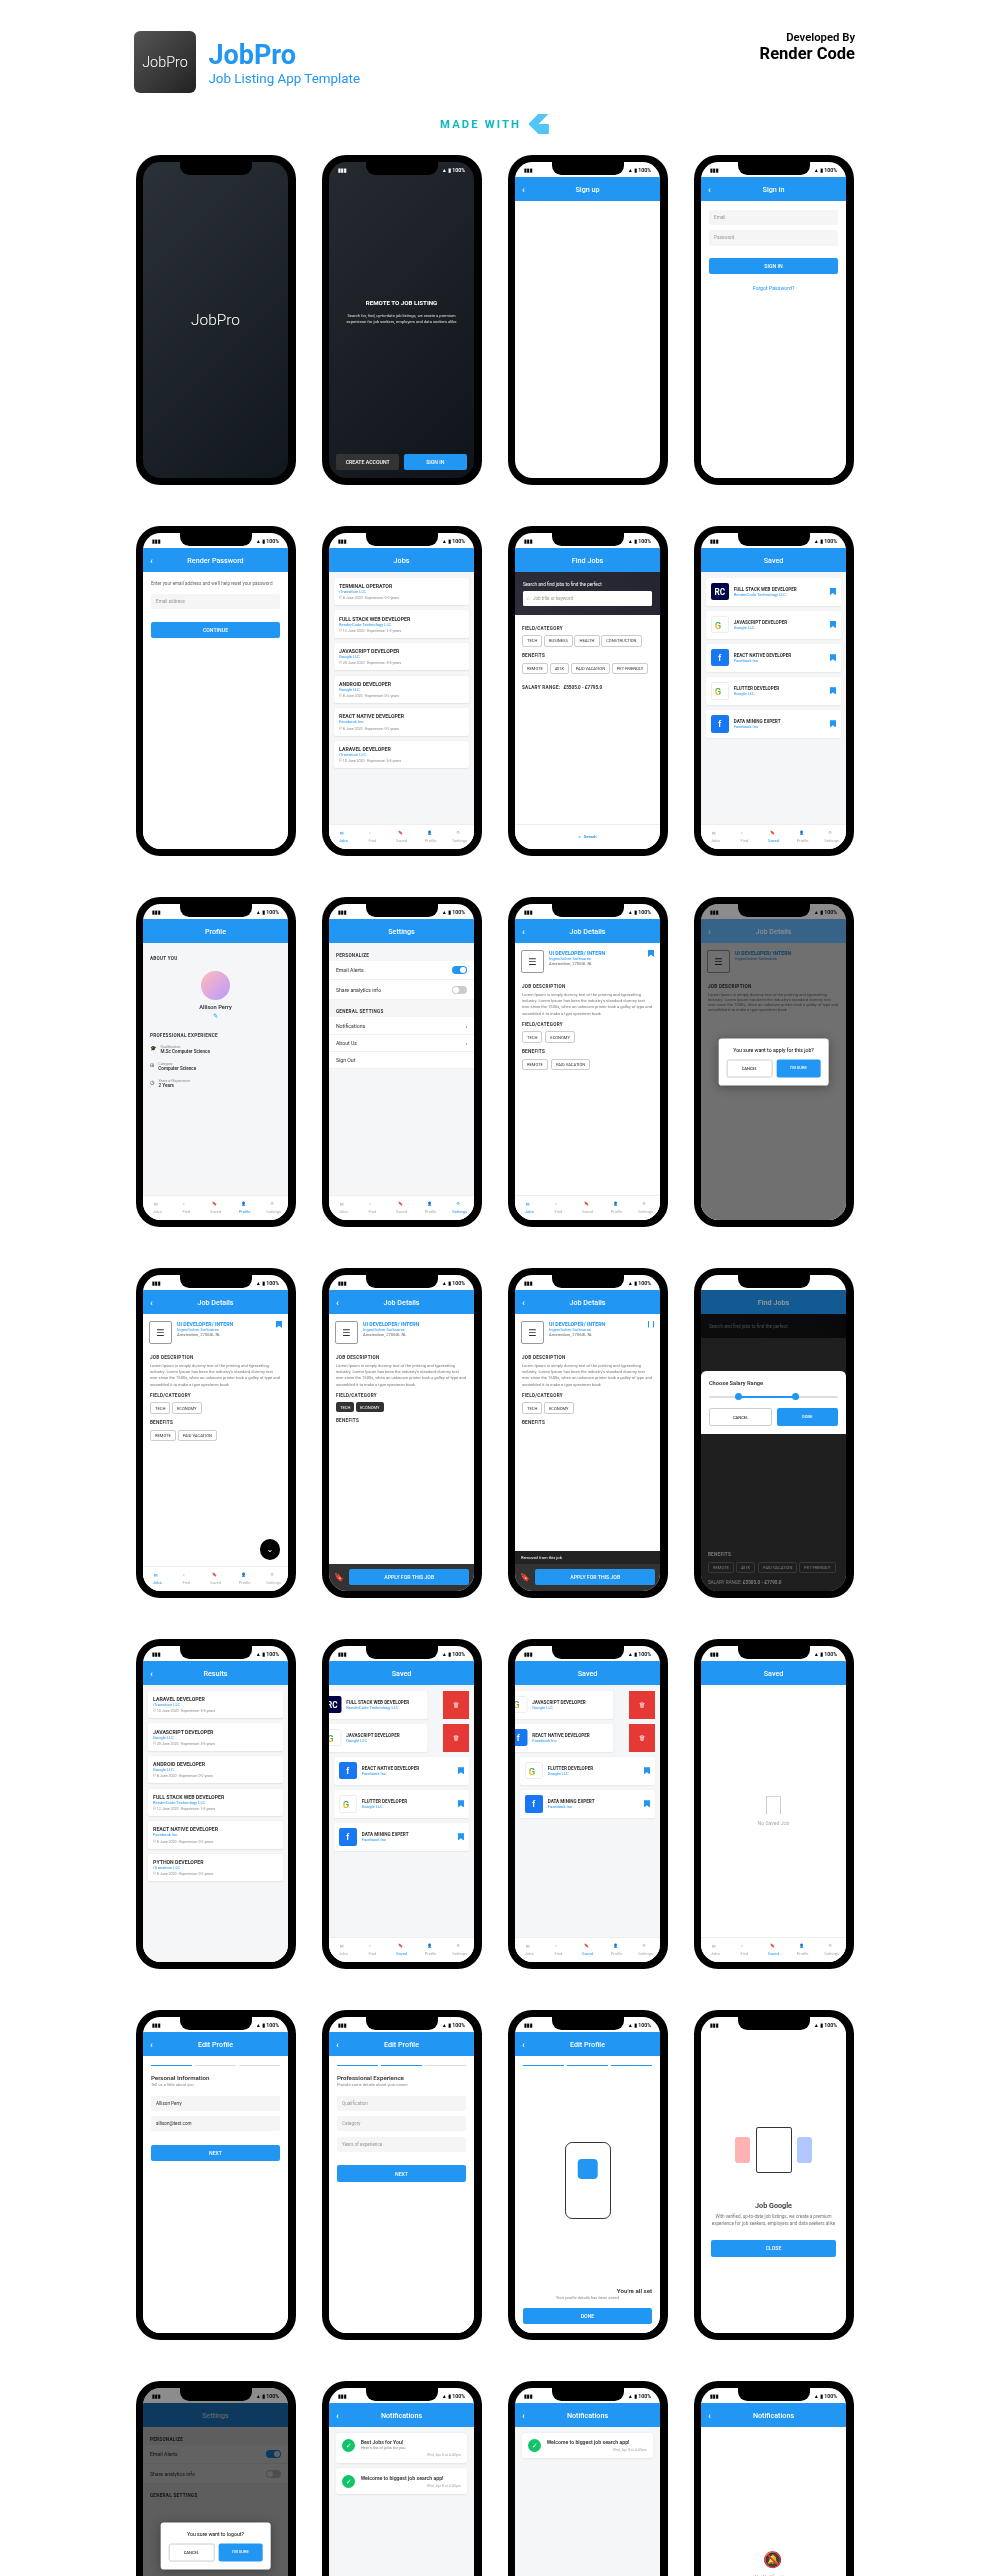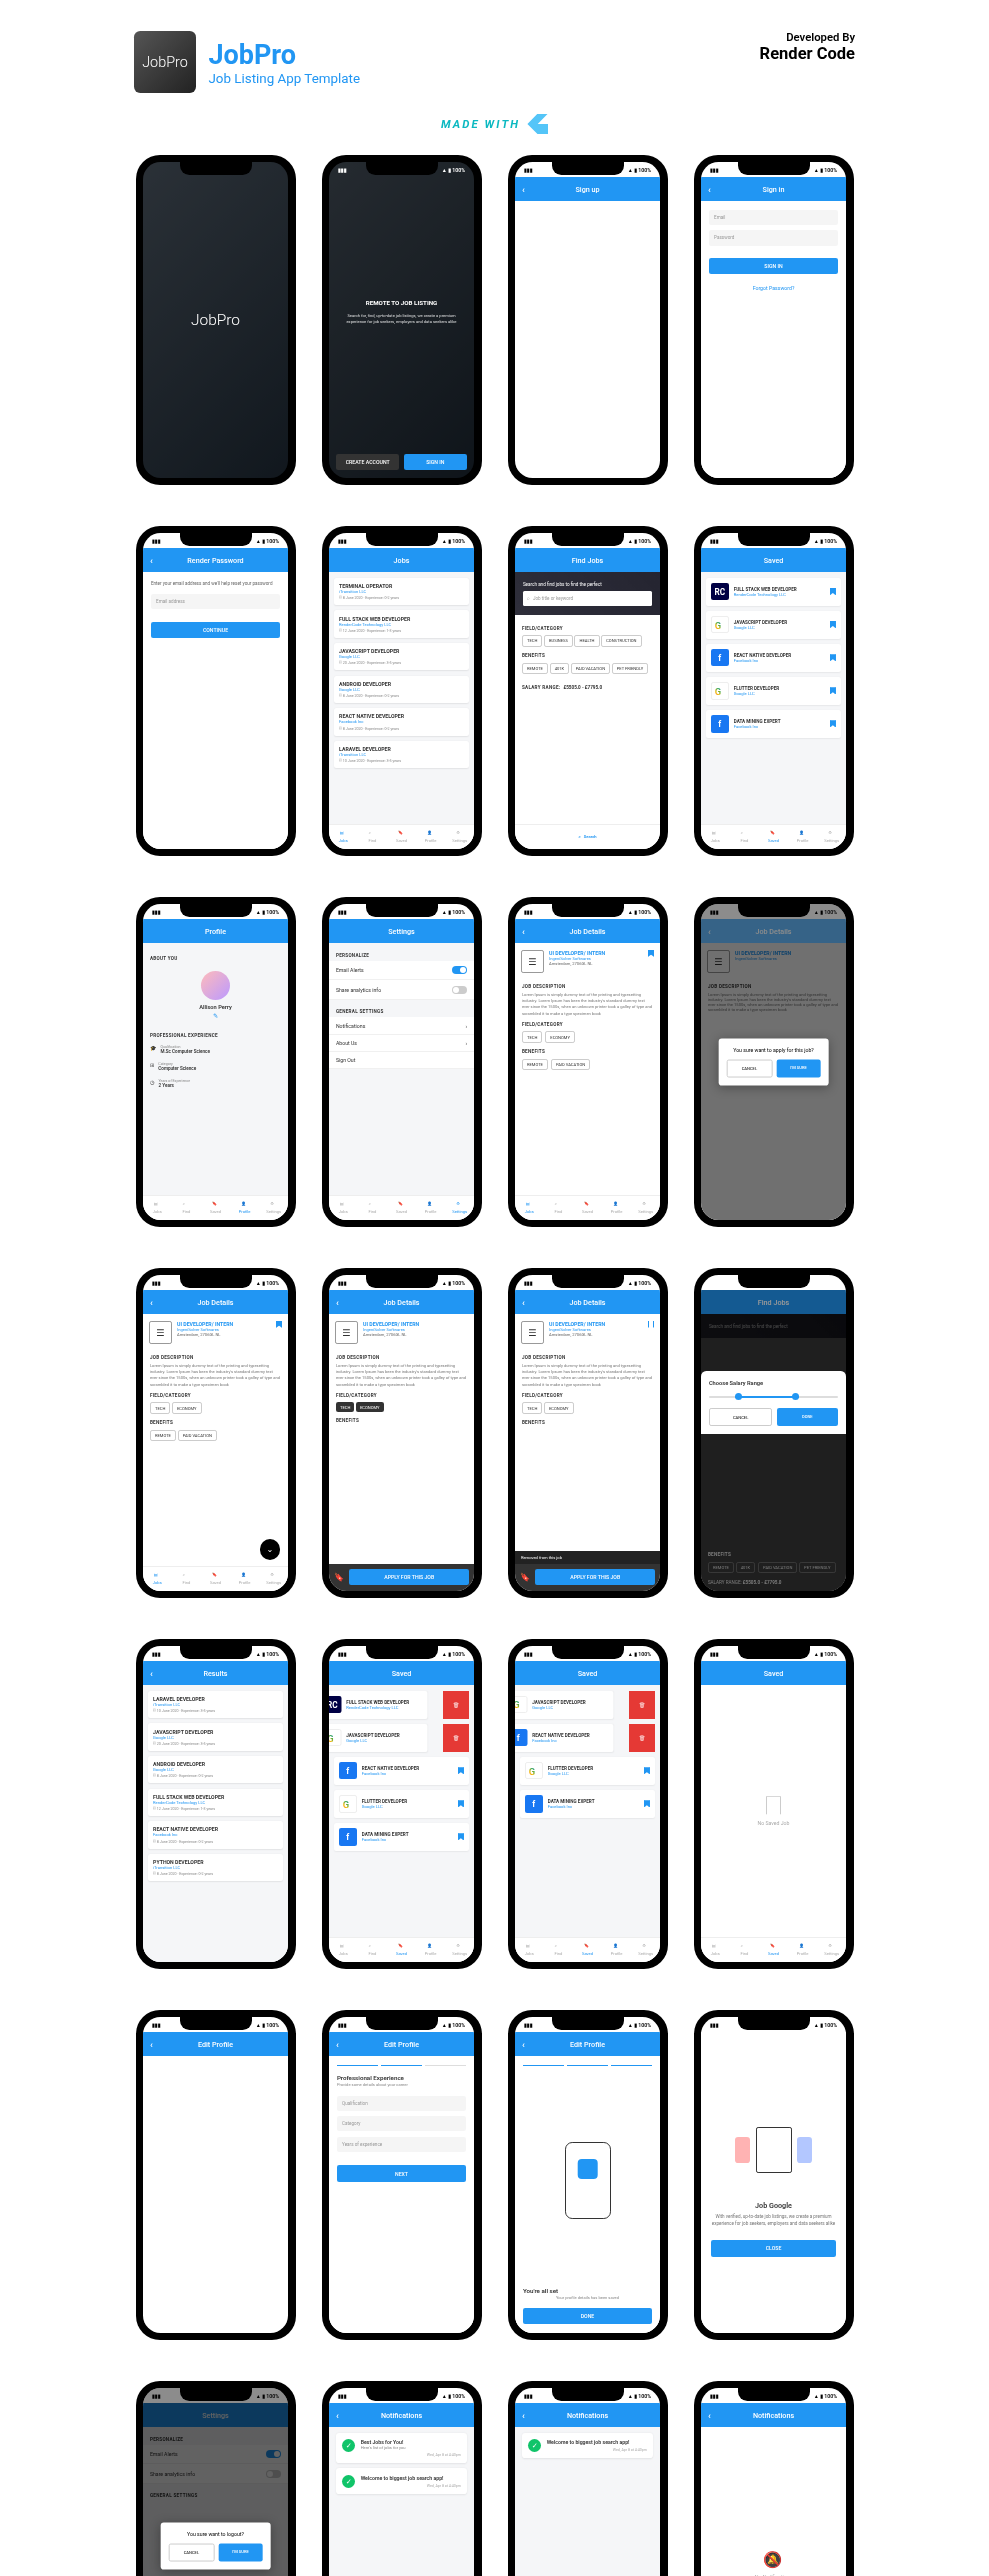--- a/index.html
+++ b/index.html
@@ -7,21 +7,21 @@
 .page { width: 989px; margin: 0 auto; padding: 31px 0; }
 .header { display: flex; align-items: flex-start; justify-content: space-between; padding: 0 134px 20.6px; }
 .header-left { display: flex; align-items: center; gap: 12.4px; }
 .app-icon { width: 62px; height: 62px; background: linear-gradient(135deg,#555,#222); border-radius: 6.2px; display: flex; align-items: center; justify-content: center; color: #fff; font-size: 14.4px; font-weight: 300; }
 .title-block h1 { color: #2196f3; font-size: 27px; font-weight: 700; }
 .title-block p { color: #2196f3; font-size: 13.4px; }
 .header-right { text-align: right; }
 .header-right .label { font-size: 11.3px; font-weight: 600; }
 .header-right .company { font-size: 16.5px; font-weight: 700; }
 .made-with { text-align: center; margin-bottom: 20.6px; }
-.made-with span { color: #0cb9c1; font-weight: 700; letter-spacing: 2.1px; font-size: 11.3px; vertical-align: middle; font-style: italic; }
+.made-with span { color: #0cb9c1; font-weight: 700; letter-spacing: 2.1px; font-size: 11.3px; vertical-align: middle; }
 .made-with .flutter-logo { display: inline-block; width: 20.6px; height: 20.6px; background: #54c5f8; clip-path: polygon(50% 0,100% 0,50% 50%,100% 50%,100% 100%,50% 100%,0 50%); vertical-align: middle; margin-left: 5.2px; }
 .phones-grid { display: grid; grid-template-columns: repeat(4, 160px); gap: 31px 26px; justify-content: center; margin-bottom: 41px; }
 .phone { width: 160px; height: 330px; background: #000; border-radius: 24px; padding: 7.2px; position: relative; }
 .notch { position: absolute; top: 7.2px; left: 50%; transform: translateX(-50%); width: 72px; height: 13.4px; background: #000; border-radius: 0 0 9.3px 9.3px; z-index: 5; }
 .screen { width: 100%; height: 100%; background: #fff; border-radius: 17.5px; overflow: hidden; position: relative; display: flex; flex-direction: column; }
 .status-bar { height: 15.5px; display: flex; justify-content: space-between; align-items: center; padding: 0 9.3px; font-size: 5.2px; font-weight: 600; color: #000; }
 .status-bar.dark { color: #fff; }
 .appbar { background: #2196f3; color: #fff; height: 24px; display: flex; align-items: center; justify-content: center; position: relative; font-size: 7.2px; font-weight: 500; }
 .appbar .back { position: absolute; left: 7.2px; font-size: 9.3px; }
 .content { flex: 1; overflow: hidden; background: #fff; font-size: 5.2px; color: #333; }
@@ -1009,20 +1009,33 @@
         <div class="notch"></div>
       <div class="screen">
         <div class="status-bar">
             <span>▮▮▮</span>
             <span>▲ ▮ 100%</span>
           </div>
         <div class="appbar">
             <span class="back">‹</span>
             <span>Edit Profile</span>
           </div>
+        <div class="content" style="padding:8.2px">
+          <div style="display:flex;gap:3.1px;margin-bottom:8.2px">
+              <div style="flex:1;height:1.5px;background:#2196f3"></div>
+              <div style="flex:1;height:1.5px;background:#ddd"></div>
+              <div style="flex:1;height:1.5px;background:#ddd"></div>
+            </div>
+          <div style="font-size:6.2px;font-weight:600">Personal Information</div>
+          <div style="font-size:4.1px;color:#888;margin-bottom:8.2px">Tell us a little about you</div>
+          <div class="input" style="color:#333">Allison Perry</div>
+          <div class="input" style="color:#333">allison@test.com</div>
+          <div style="height:8.2px"></div>
+          <div class="btn">NEXT</div>
+        </div>
       </div>
     </div>
 
     <div class="phone">
         <div class="notch"></div>
       <div class="screen">
         <div class="status-bar">
             <span>▮▮▮</span>
             <span>▲ ▮ 100%</span>
           </div>
@@ -1062,21 +1075,21 @@
           <div style="display:flex;gap:3.1px;margin-bottom:8.2px">
               <div style="flex:1;height:1.5px;background:#2196f3"></div>
               <div style="flex:1;height:1.5px;background:#2196f3"></div>
               <div style="flex:1;height:1.5px;background:#2196f3"></div>
             </div>
           <div style="flex:1;display:flex;align-items:center;justify-content:center">
             <div style="width:46px;height:77px;border:1.5px solid #333;border-radius:7.2px;position:relative;background:#fff">
               <div style="position:absolute;top:15.5px;left:50%;transform:translateX(-50%);width:20.6px;height:20.6px;background:#2196f3;border-radius:4.1px"></div>
             </div>
           </div>
-          <div style="font-size:6.2px;font-weight:600;text-align:left">You're all set</div>
+          <div style="font-size:6.2px;font-weight:600;text-align:right">You're all set</div>
           <div style="font-size:4.1px;color:#888;text-align:center;margin-bottom:8.2px">Your profile details has been saved</div>
           <div class="btn">DONE</div>
         </div>
       </div>
     </div>
 
     <div class="phone">
         <div class="notch"></div>
       <div class="screen">
         <div class="status-bar">

